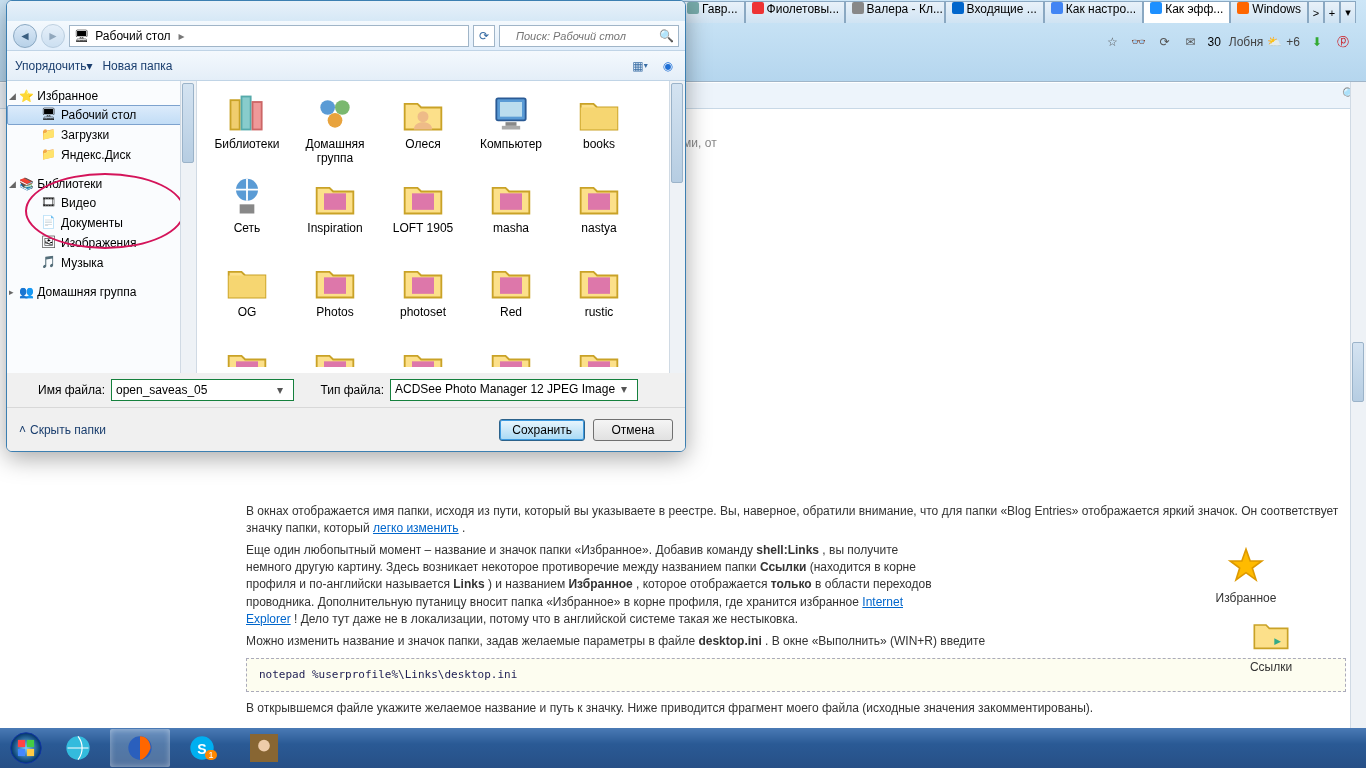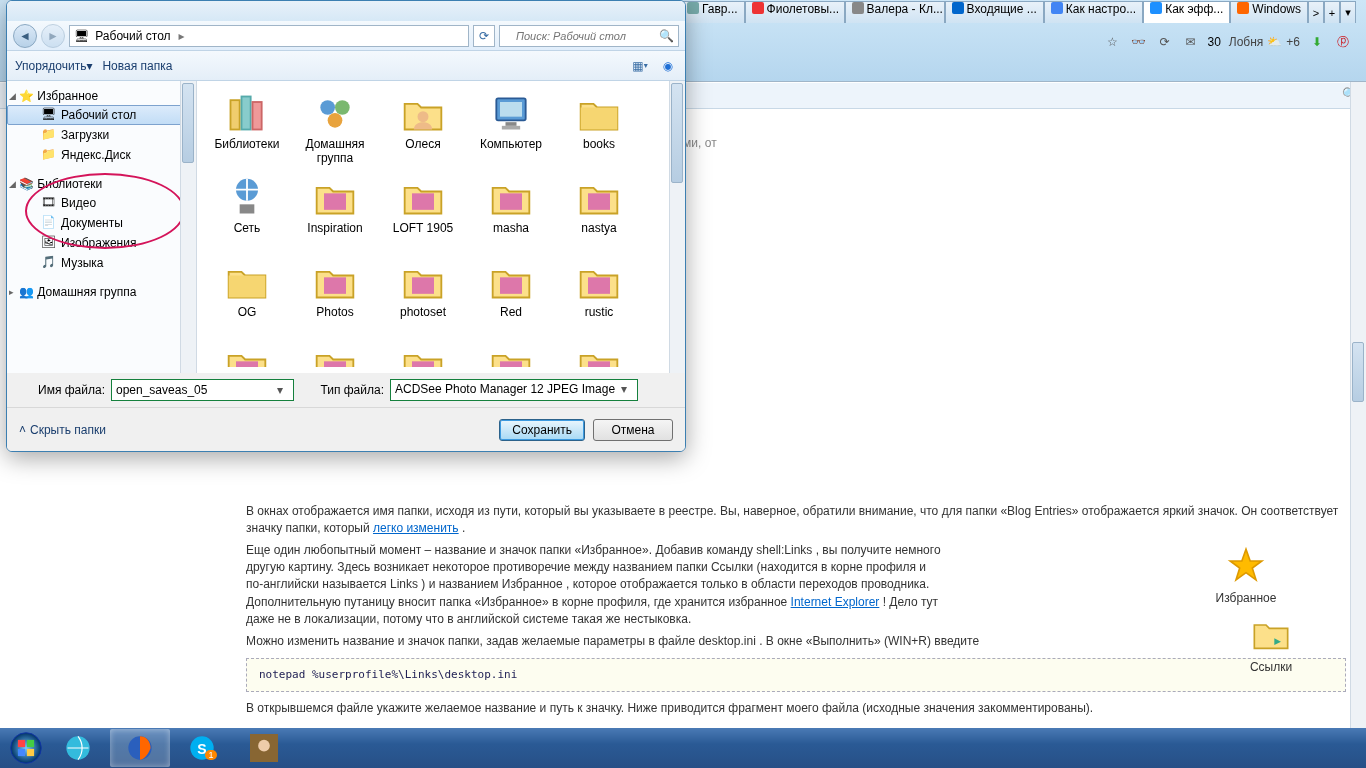--- a/index.html
+++ b/index.html
@@ -17,21 +17,21 @@
 .weather{display:flex;align-items:center;gap:4px;font-size:11px;color:#444}
 
 
 .page-searchbar{position:absolute;top:83px;left:0;right:0;height:26px;background:#edf4fb;border-bottom:1px solid #c8d8e6;display:flex;align-items:center;justify-content:flex-end;padding-right:6px}
 .page-searchbar .mag{width:18px;height:18px;color:#3a6ea5;cursor:pointer}
 
 
 .page-content{position:absolute;top:110px;left:246px;right:20px;color:#333;font-size:12px;line-height:1.45}
 .page-content p{margin:4px 0}
 .page-content a{color:#0066cc;text-decoration:underline}
-.page-content b{font-weight:normal}
+.page-content b{font-weight:bold}
 .code-block{border:1px dashed #aab;background:#fdfdf0;padding:8px 12px;margin:8px 0;font-family:Consolas,monospace;font-size:11px;color:#225}
 .side-ico-item{display:flex;flex-direction:column;align-items:center;font-size:11px;width:70px;text-align:center}
 .side-ico-box{width:48px;height:48px;display:flex;align-items:center;justify-content:center}
 
 
 .dialog{position:absolute;top:0;left:6px;width:680px;height:452px;background:#fff;border:1px solid #3c7fb1;border-radius:6px;box-shadow:0 6px 24px rgba(0,0,0,.35);display:flex;flex-direction:column;overflow:hidden}
 .titlebar{height:20px;background:linear-gradient(#e8f1f9,#d6e8f6)}
 .nav-row{height:30px;display:flex;align-items:center;padding:0 6px;gap:4px;background:linear-gradient(#f4f9fd,#e1eefb);border-bottom:1px solid #c0d4e6}
 .nav-btn{width:24px;height:24px;border-radius:50%;background:linear-gradient(#dbe9f7,#b7d1e8);border:1px solid #8aa8c2;display:flex;align-items:center;justify-content:center;font-size:12px;color:#3b5f80;cursor:pointer}
 .breadcrumb{flex:1;height:22px;background:#fff;border:1px solid #a0b5c8;display:flex;align-items:center;padding:0 4px;font-size:11px}

